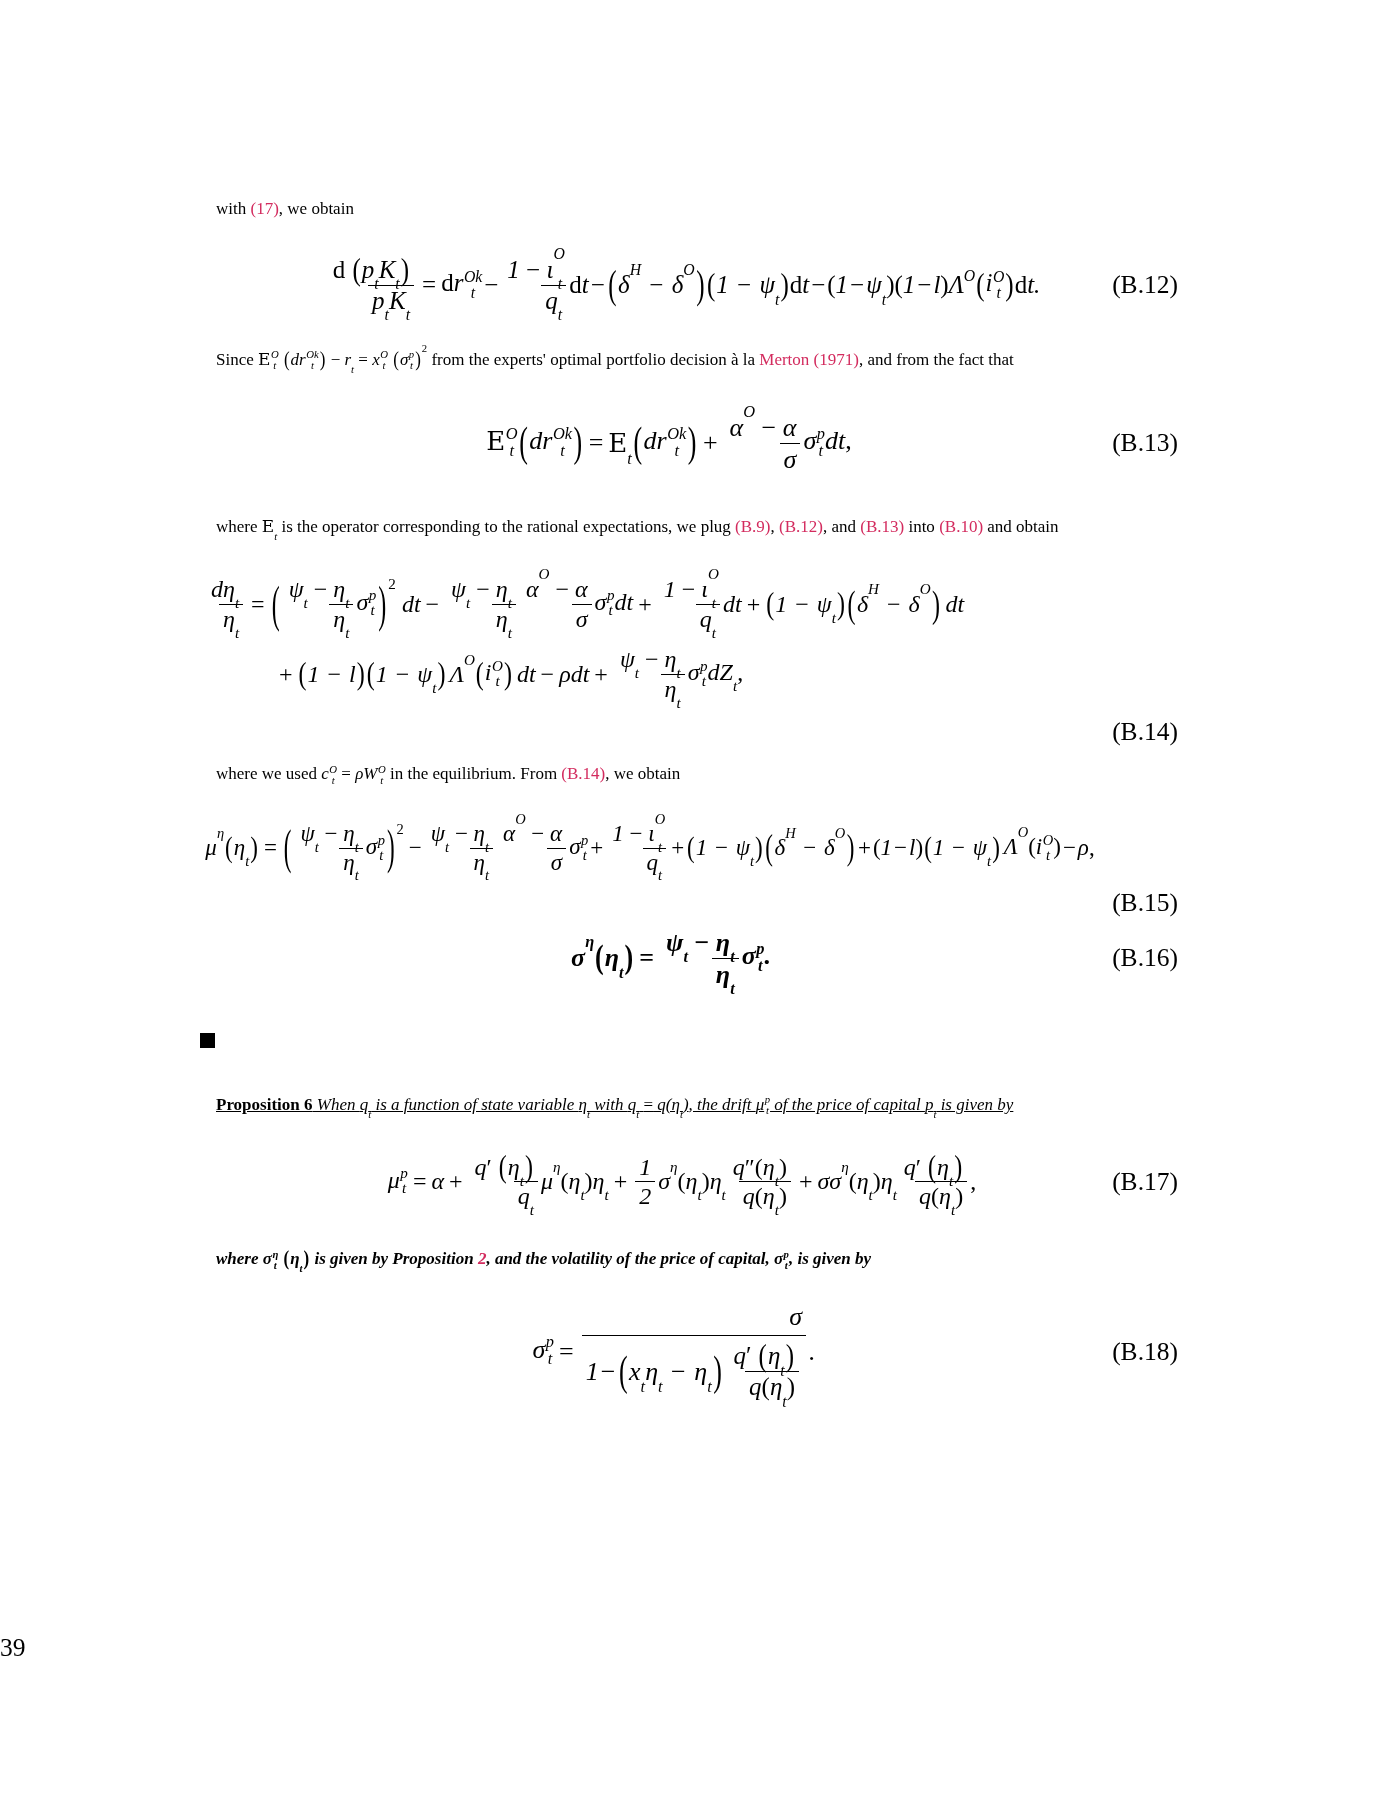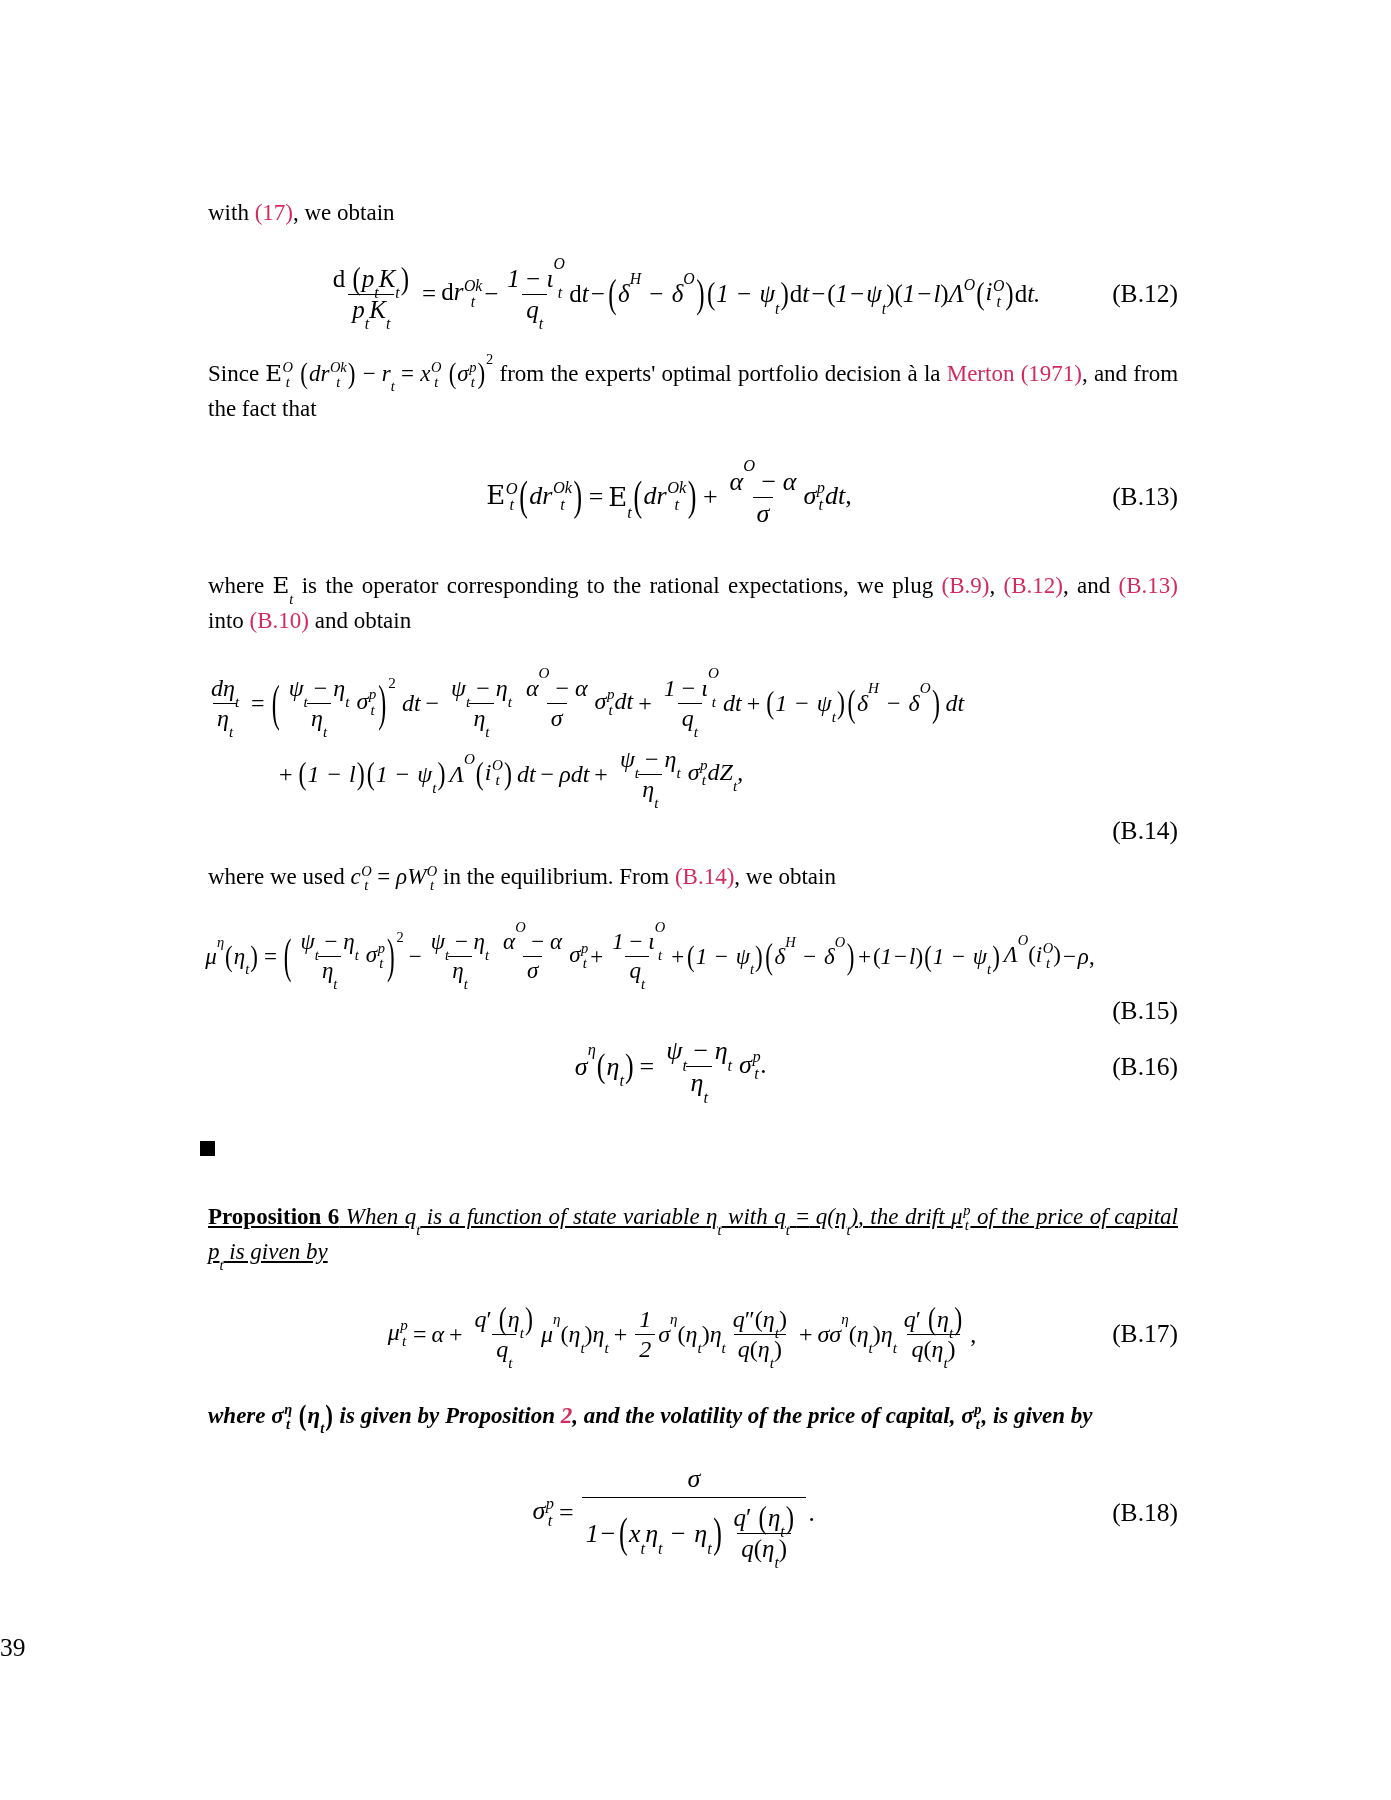--- a/index.html
+++ b/index.html
@@ -19,24 +19,24 @@
     background: #ffffff;
     overflow: hidden;
   }
   .content {
     position: absolute;
     left: 200px;
     top: 196px;
     width: 978px;
   }
   .para {
-    font-size: 23px;
+    font-size: 17px;
     line-height: 1.52;
     text-align: justify;
-    margin: 0 0 6px 8px;
+    margin: 0 0 6px 16px;
   }
   .para.noindent { text-indent: 0; }
   .ref { color: #d32b5e; }
   .mathtext {
     font-family: "Liberation Serif", "DejaVu Serif", serif;
     font-style: italic;
   }
   .up { font-style: normal; }
 
   
@@ -63,21 +63,21 @@
     transform: translateY(-50%);
     font-style: normal;
     font-size: 25.5px;
     white-space: nowrap;
   }
   .tag.below { top: auto; bottom: -34px; transform: none; }
 
   .frac {
     display: inline-flex;
     flex-direction: column;
-    align-items: center;
+    align-items: flex-end;
     vertical-align: middle;
     margin: 0 3px;
     line-height: 1.12;
   }
   .frac > .num { padding: 0 4px 1px 4px; }
   .frac > .den { padding: 1px 4px 0 4px; border-top: 1.3px solid #000; }
   .frac.tight { font-size: 0.96em; }
 
   .op { font-style: normal; padding: 0 5px; }
   .op.tightop { padding: 0 2px; }
@@ -391,21 +391,21 @@
               <span class="s-dn">t</span>
             </span><span class="up">)</span></span>
         <span class="op tightop">−</span>
           <span>ρ<span class="comma">,</span></span>
       </div>
       <span class="tag below" style="bottom:-42px;">(B.15)</span>
     </div>
 
 
     <div class="eqrow" style="margin-top:22px;margin-bottom:26px;">
-      <div class="eqbody" style="margin-left:-36px;">
+      <div class="eqbody" style="margin-left:-36px;font-weight:bold;">
         <span>σ<sup>η</sup><span class="paren-sm">(</span>η<sub>t</sub><span class="paren-sm">)</span></span>
         <span class="op">=</span>
         <span class="frac">
           <span class="num">ψ<sub>t</sub> <span class="up">−</span> η<sub>t</sub></span>
           <span class="den">η<sub>t</sub></span>
         </span>
         <span>σ<span class="subsup">
               <span class="s-up">p</span>
               <span class="s-dn">t</span>
             </span>.</span>

